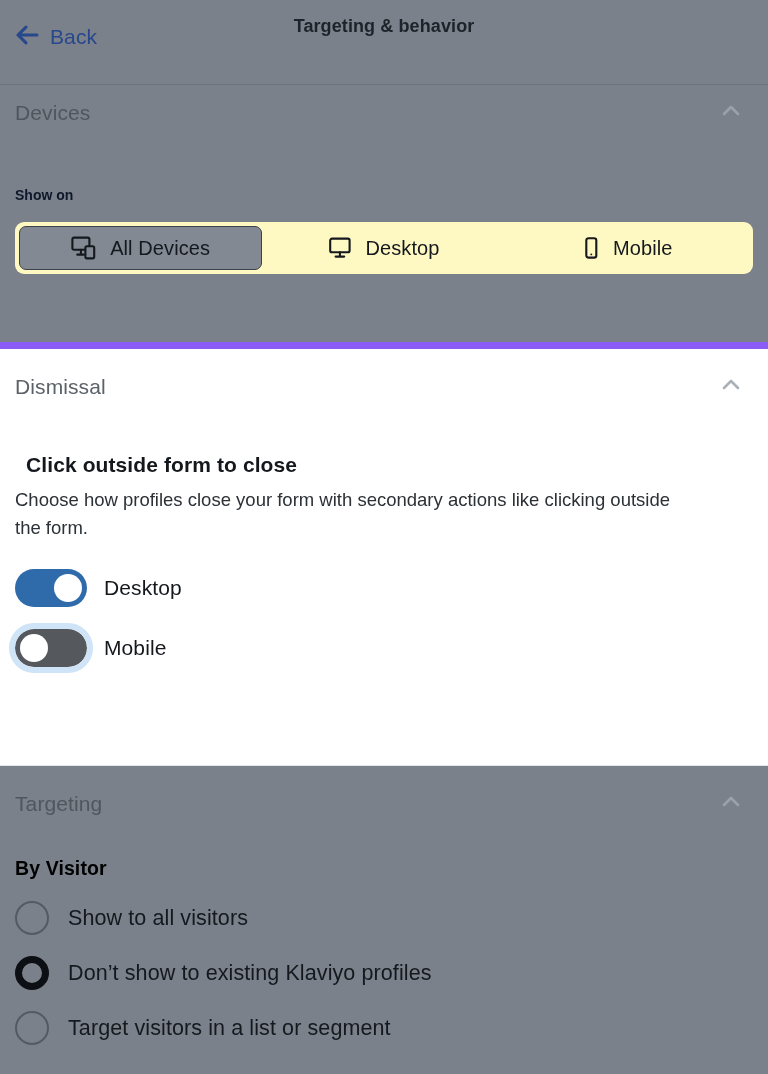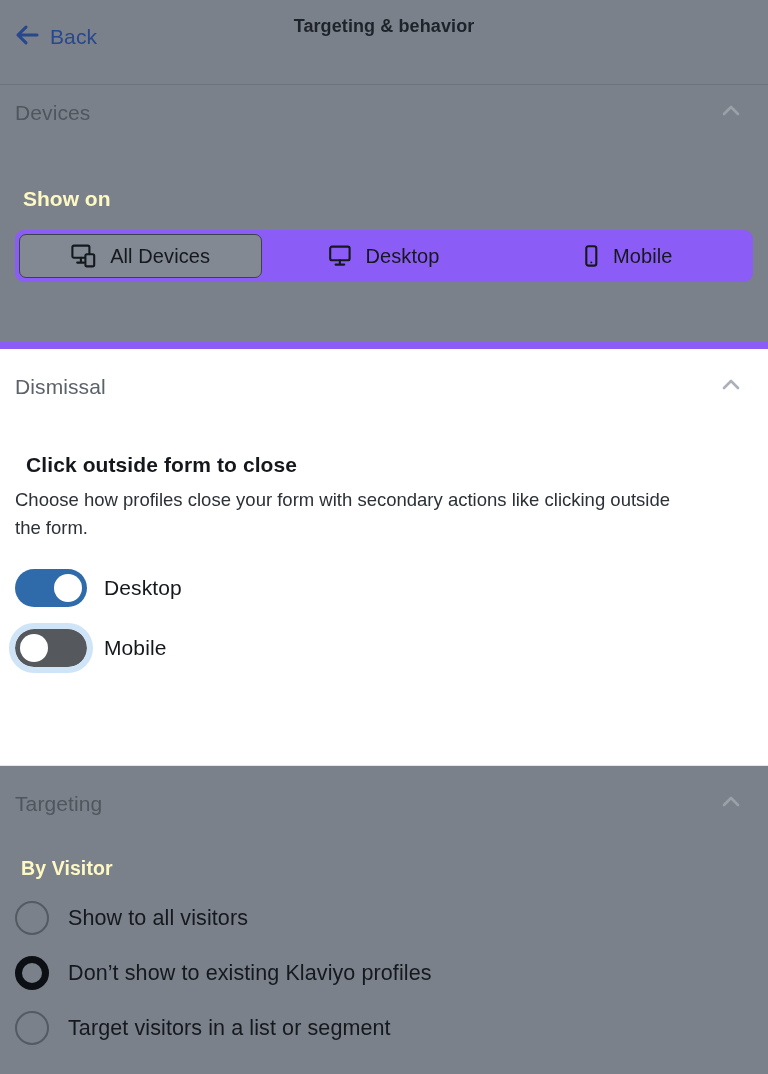--- a/index.html
+++ b/index.html
@@ -75,31 +75,31 @@
     font-weight: 400;
     color: #51565d;
     letter-spacing: 0.1px;
   }
   .section-title.on-light { color: #5c6269; }
   .chev { display: block; }
 
   
   .sec-devices { height: 257px; padding-top: 0; }
   .field-label {
-    font-size: 21px;
+    font-size: 14px;
     font-weight: 700;
-    color: #fef9c3;
-    padding-left: 23px;
+    color: #0f172a;
+    padding-left: 15px;
     margin-top: 46px;
   }
 
   .segmented {
     margin: 19px 15px 0 15px;
     height: 52px;
-    background: #8b5cf6;
+    background: #fef9c3;
     border-radius: 9px;
     display: flex;
     align-items: center;
     padding: 4px;
   }
   .seg-item {
     flex: 1 1 0;
     height: 44px;
     display: flex;
     align-items: center;
@@ -181,22 +181,22 @@
     color: #15191e;
     letter-spacing: 0.1px;
   }
 
   
   .sec-targeting { height: 308px; }
   .sec-targeting .section-header { height: 75px; }
   .group-label {
     font-size: 19.5px;
     font-weight: 700;
-    color: #fef9c3;
-    padding-left: 21px;
+    color: #000000;
+    padding-left: 15px;
     margin-top: 16px;
     letter-spacing: 0.1px;
   }
   .radio-row {
     display: flex;
     align-items: center;
     gap: 19px;
     padding-left: 15px;
     margin-top: 21px;
     cursor: pointer;

